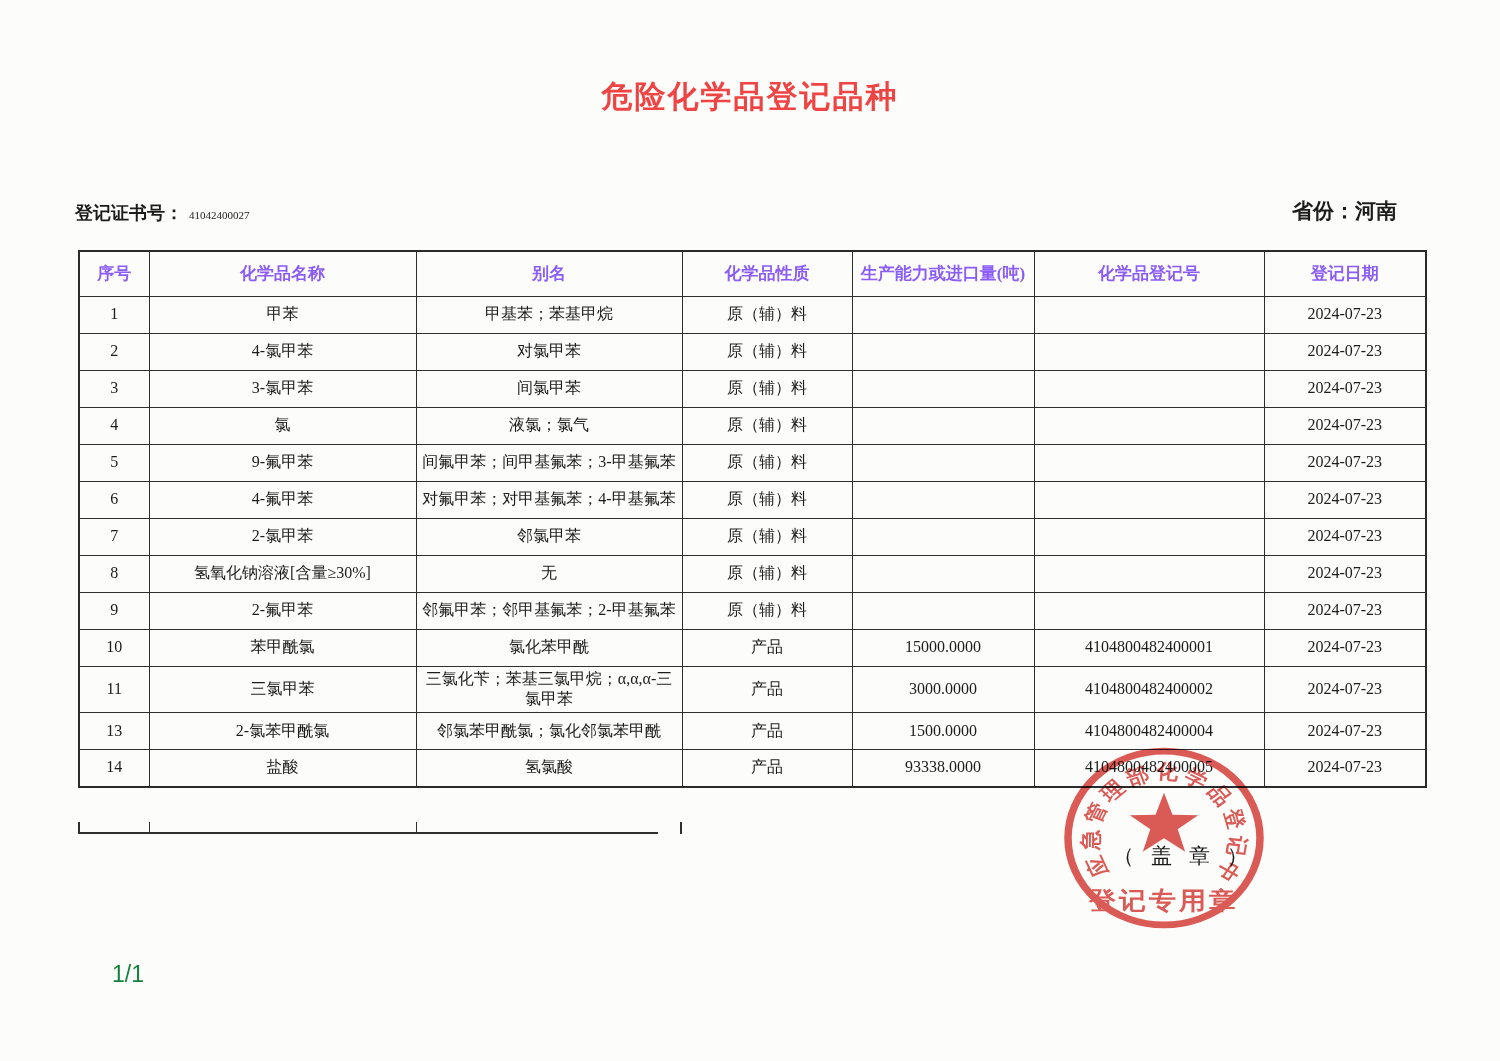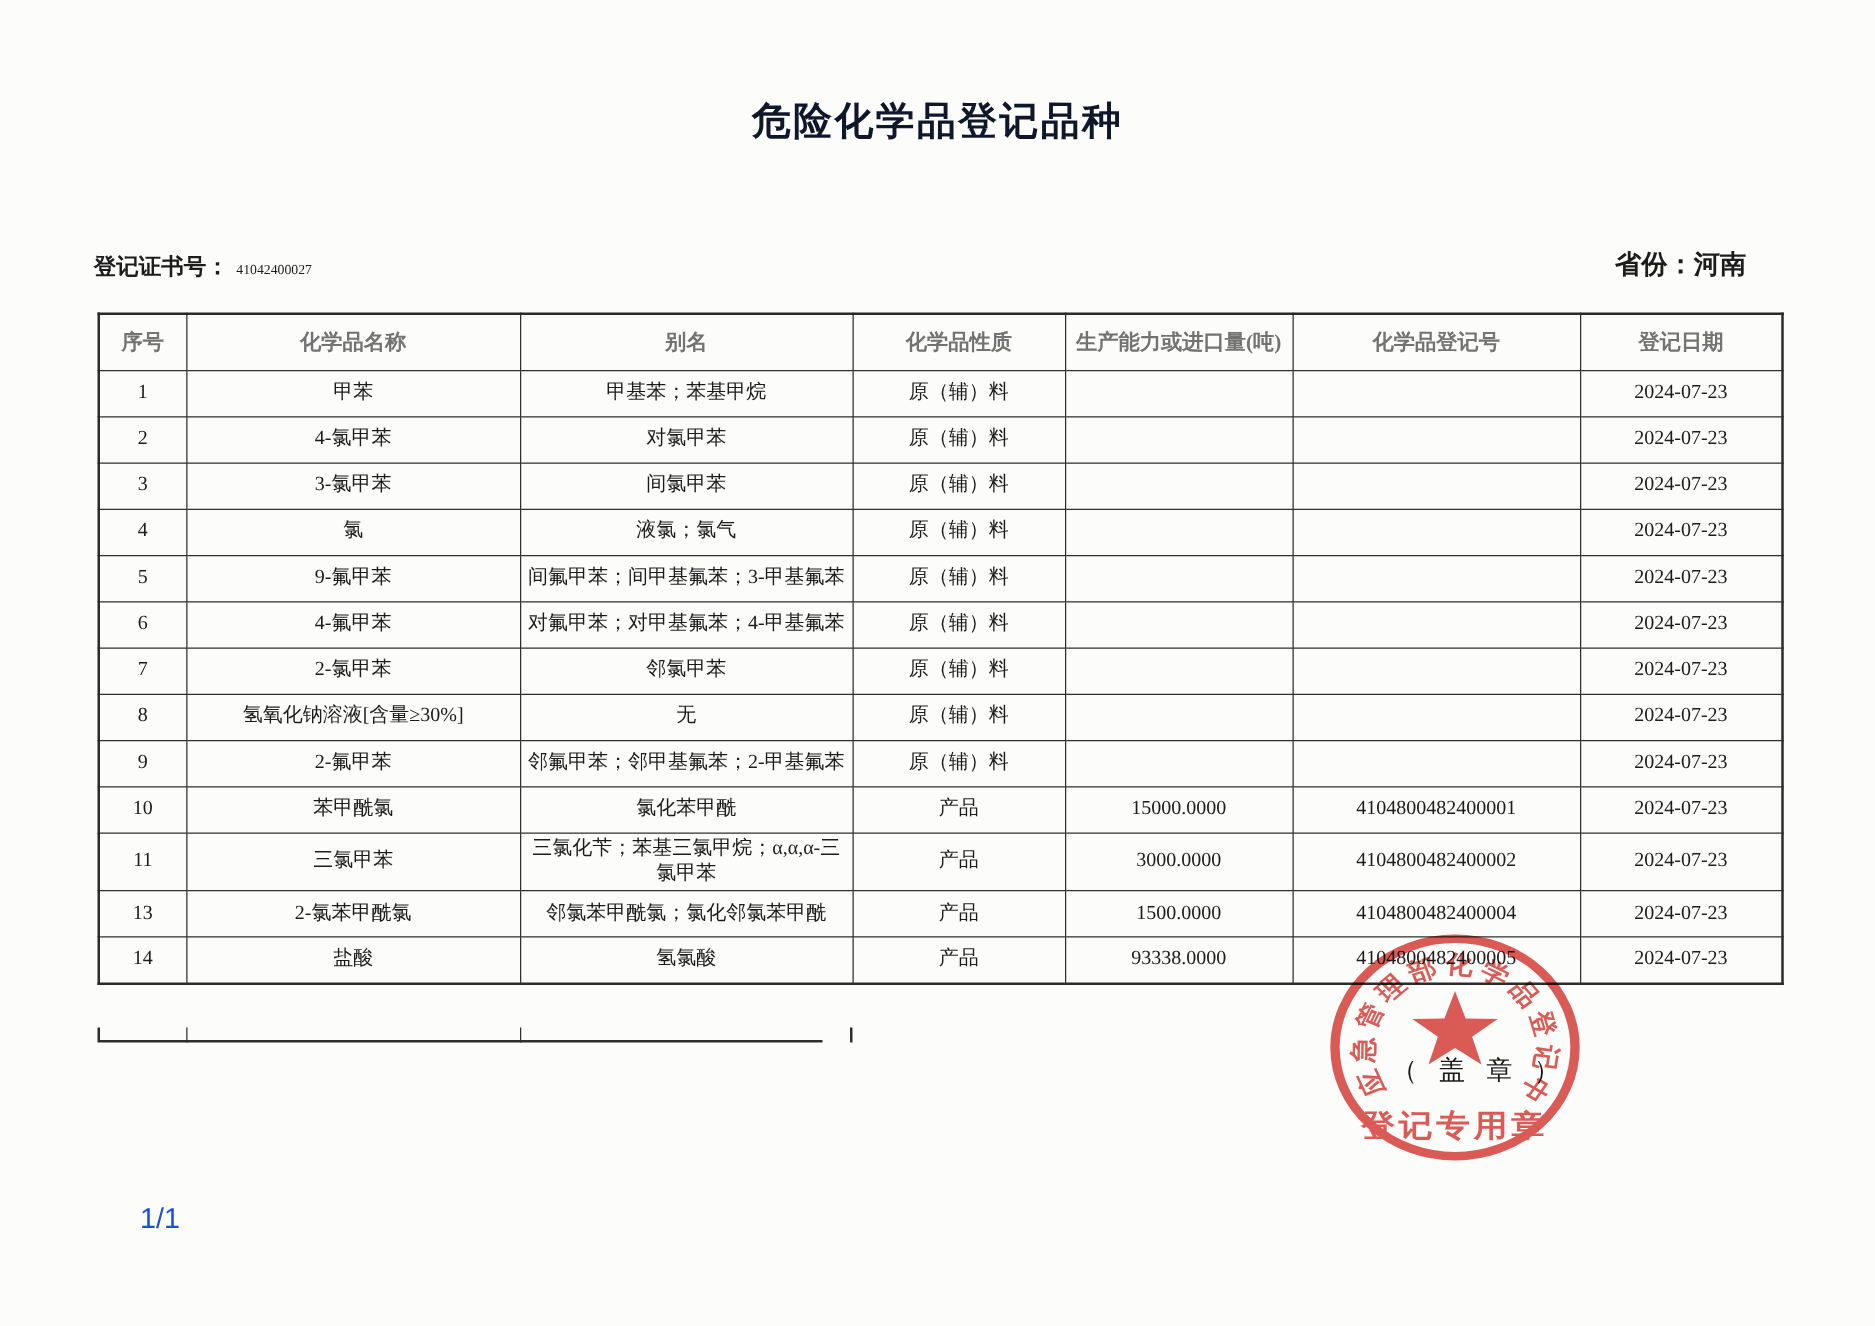--- a/index.html
+++ b/index.html
@@ -8,42 +8,42 @@
     position:relative;
     width:1500px; height:1061px;
     background:#fcfcfb;
     font-family:"Liberation Serif","DejaVu Serif",serif;
     color:#1c1c1c;
     overflow:hidden;
   }
   .title {
     position:absolute; top:76px; left:0; width:100%;
     text-align:center; font-size:31px; font-weight:bold;
-    letter-spacing:2px; color:#0f172a;
+    letter-spacing:2px; color:#ef4444;
   }
   .info-line { position:absolute; font-size:18px; white-space:nowrap; }
   .company-line { left:75px; top:166px; font-weight:bold; }
   .cert-line { left:75px; top:201px; }
   .cert-line .lbl { font-weight:bold; }
   .cert-line .num { font-weight:normal; margin-left:6px; font-size:11px; }
   .province-line { left:1292px; top:197px; font-weight:bold; font-size:21px; }
 
   table.reg {
     position:absolute; left:78px; top:250px;
     width:1347px; table-layout:fixed;
     border-collapse:collapse;
     border:2.5px solid #2b2b2b;
   }
   table.reg th, table.reg td {
     border:1.6px solid #2e2e2e;
     text-align:center; vertical-align:middle;
     padding:2px 3px; line-height:1.3;
     overflow:hidden;
   }
-  table.reg th { height:45px; font-size:17px; font-weight:bold; color:#737373; }
+  table.reg th { height:45px; font-size:17px; font-weight:bold; color:#8b5cf6; }
   table.reg td { height:37px; font-size:16px; color:#1c1c1c; }
 
   .partial-row {
     position:absolute; left:78px; top:822px; width:604px; height:12px;
     border-left:2px solid #2e2e2e; border-right:2px solid #2e2e2e;
   }
   .partial-row .pbot {
     position:absolute; left:0; bottom:0; width:578px; height:0;
     border-bottom:2px solid #2e2e2e;
   }
@@ -60,21 +60,21 @@
     white-space:nowrap; z-index:2;
   }
   .seal {
     position:absolute; left:1058px; top:742px;
     width:212px; height:192px;
     z-index:3; opacity:0.88; mix-blend-mode:multiply;
   }
   .page-number {
     position:absolute; left:112px; top:961px;
     font-family:"Liberation Sans","DejaVu Sans",sans-serif;
-    font-size:23px; color:#1d4ed8;
+    font-size:23px; color:#15803d;
   }
 </style>
 </head>
 <body>
 
 <div class="page">
 
   <div class="title">危险化学品登记品种</div>
 
 

